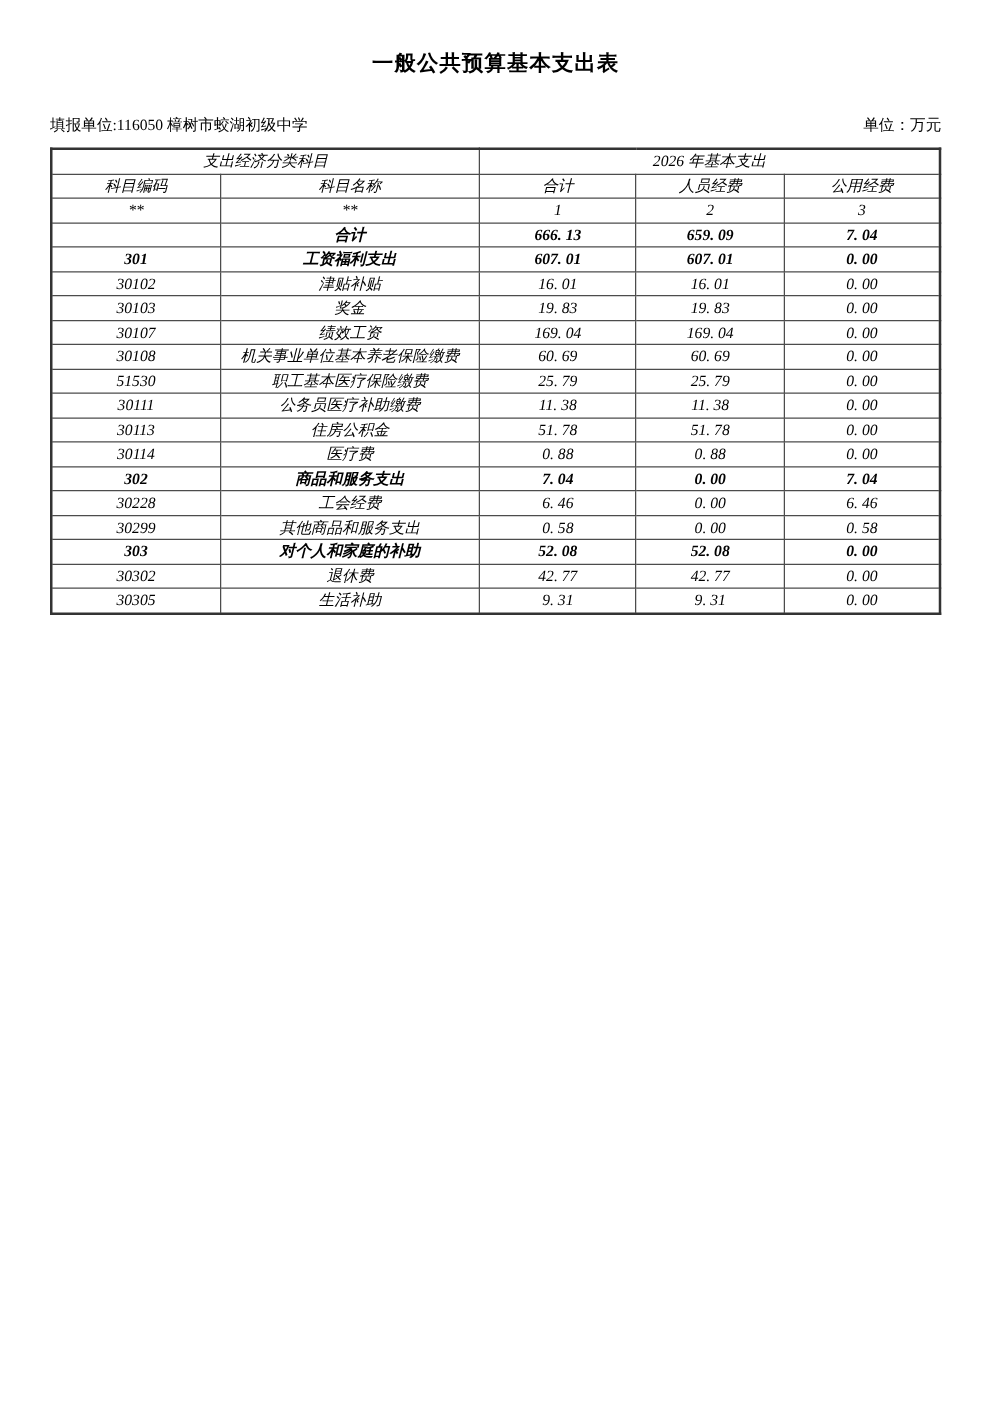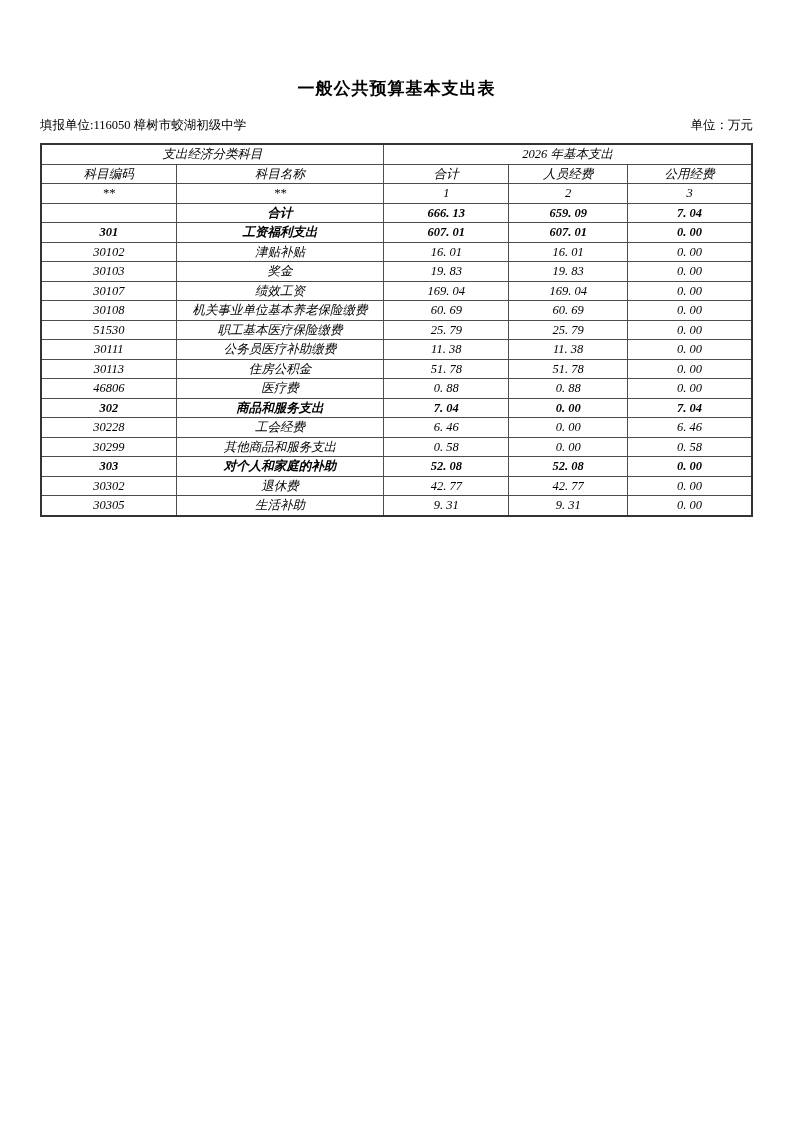--- a/index.html
+++ b/index.html
@@ -15,32 +15,32 @@
     position: relative;
     overflow: hidden;
   }
   .page {
     padding: 0 40px;
     box-sizing: border-box;
     width: 793px;
   }
   .title {
     margin: 0;
-    padding-top: 77px;
+    padding-top: 39px;
     text-align: center;
     font-size: 17px;
     font-weight: bold;
     letter-spacing: 1px;
   }
   .meta-row {
     display: flex;
     justify-content: space-between;
     align-items: flex-end;
     font-size: 12.5px;
-    margin-top: 17px;
+    margin-top: 30px;
     margin-bottom: 9px;
   }
   table.budget {
     width: 100%;
     border-collapse: collapse;
     table-layout: fixed;
     border: 2px solid #333333;
     font-style: italic;
   }
   table.budget th,
@@ -159,21 +159,21 @@
     <td>0. 00</td>
   </tr>
         <tr>
     <td>30113</td>
     <td>住房公积金</td>
     <td>51. 78</td>
     <td>51. 78</td>
     <td>0. 00</td>
   </tr>
         <tr>
-    <td>46806</td>
+    <td>30114</td>
     <td>医疗费</td>
     <td>0. 88</td>
     <td>0. 88</td>
     <td>0. 00</td>
   </tr>
         <tr class="bold">
     <td>302</td>
     <td>商品和服务支出</td>
     <td>7. 04</td>
     <td>0. 00</td>

